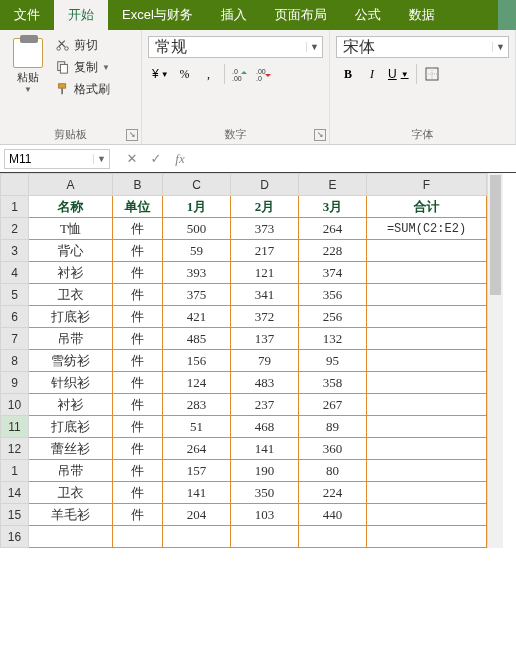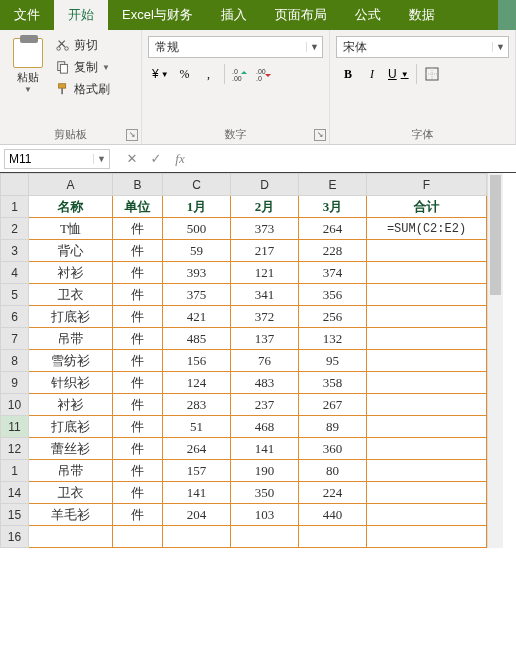--- a/index.html
+++ b/index.html
@@ -21,21 +21,21 @@
 .paste-icon { width:30px; height:30px; background:#fff; border:1px solid #c8a046; border-radius:2px; margin:0 auto; position:relative; }
 .paste-icon::before { content:""; position:absolute; top:-4px; left:6px; width:18px; height:8px; background:#8a8a8a; border-radius:2px; }
 .paste-txt { font-size:11px; margin-top:2px; }
 .paste-caret { font-size:8px; color:#666; }
 .clip-list { margin-left:4px; }
 .clip-row { display:flex; align-items:center; gap:4px; height:22px; font-size:12px; padding:0 2px; }
 .clip-row .mini-icon { width:14px; height:14px; display:inline-block; }
 
 
 .combo { display:flex; align-items:center; background:#fff; border:1px solid #c0c0c0; height:22px; margin:2px 0; }
-.combo-text { flex:1; padding:8px 6px; font-size:12px; }
+.combo-text { flex:1; padding:8px 6px; font-size:16px; }
 .combo-caret { width:16px; text-align:center; border-left:1px solid #ddd; font-size:9px; color:#555; }
 .btn-row { display:flex; gap:0; margin-top:4px; }
 .tb-btn { height:24px; min-width:24px; border:none; background:transparent; font-size:12px; padding:0 4px; display:flex; align-items:center; justify-content:center; gap:2px; cursor:pointer; font-family: "Times New Roman", serif; }
 .sep-v { width:1px; background:#ccc; margin:2px 3px; align-self:stretch; }
 
 
 .fbar { display:flex; align-items:center; height:28px; border-bottom:1px solid #404040; background:#fff; }
 .namebox-wrap { display:flex; align-items:center; border:1px solid #ccc; margin:3px 0 3px 4px; height:20px; }
 .namebox { width:88px; border:none; outline:none; padding:0 4px; font-size:12px; }
 .nb-caret { width:16px; text-align:center; font-size:9px; color:#666; border-left:1px solid #ddd; }
@@ -271,21 +271,21 @@
           <td class="cell">485</td>
           <td class="cell">137</td>
           <td class="cell">132</td>
           <td class="cell"></td>
         </tr>
         <tr class="data-border">
           <th class="rowhdr">8</th>
           <td class="cell">雪纺衫</td>
           <td class="cell">件</td>
           <td class="cell">156</td>
-          <td class="cell">76</td>
+          <td class="cell">79</td>
           <td class="cell">95</td>
           <td class="cell"></td>
         </tr>
         <tr class="data-border">
           <th class="rowhdr">9</th>
           <td class="cell">针织衫</td>
           <td class="cell">件</td>
           <td class="cell">124</td>
           <td class="cell">483</td>
           <td class="cell">358</td>

